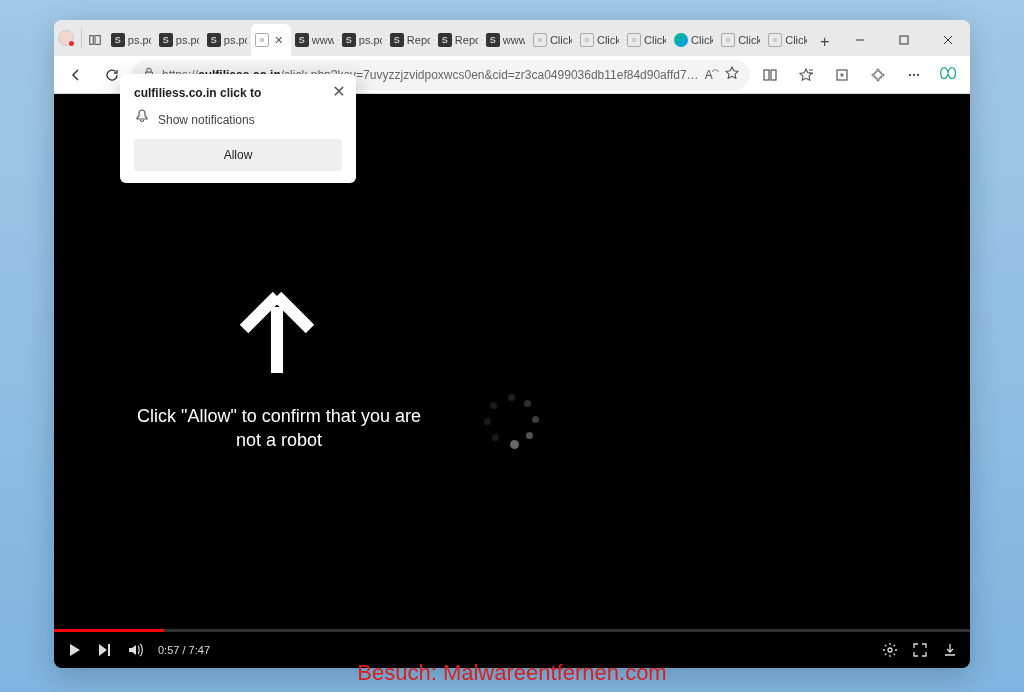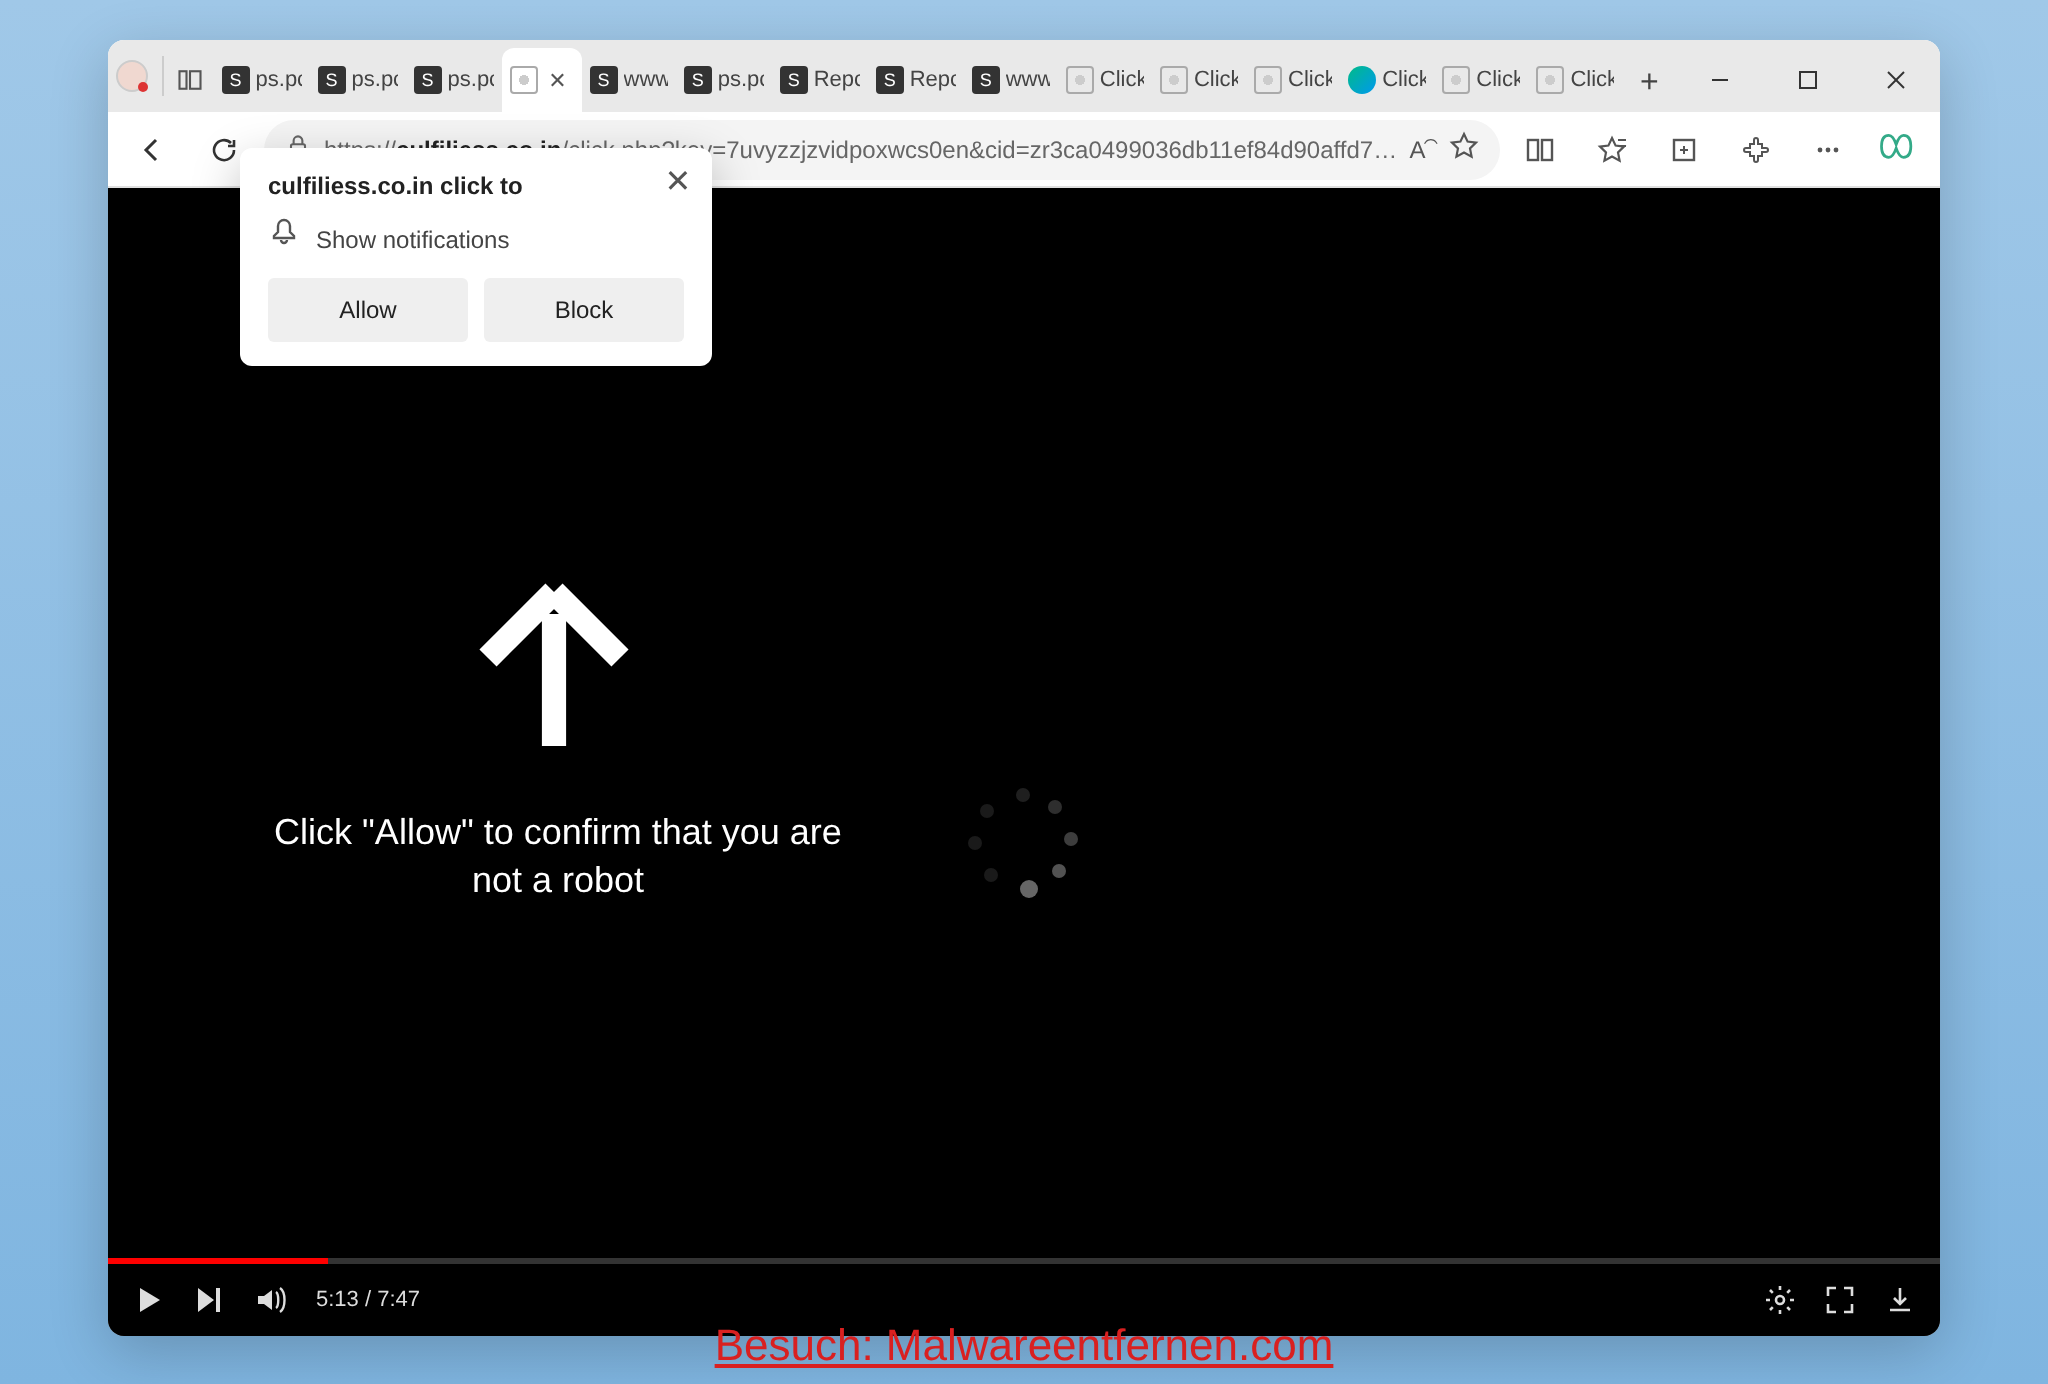--- a/index.html
+++ b/index.html
@@ -52,21 +52,21 @@
 .notif-row{display:flex;align-items:flex-end;gap:8px;font-size:12px;color:#444;margin-bottom:12px;}
 .notif-buttons{display:flex;gap:8px;}
 .notif-buttons button{flex:1;height:32px;border:none;background:#efefef;font-size:12px;color:#222;cursor:pointer;border-radius:3px;}
 
 .vidbar{position:absolute;left:0;right:0;bottom:0;height:36px;background:rgba(0,0,0,.5);display:flex;align-items:center;padding:0 12px;gap:14px;color:#ddd;font-size:11px;}
 .progress{position:absolute;left:0;right:0;bottom:36px;height:3px;background:#333;}
 .progress .filled{height:100%;width:12%;background:#ff0000;}
 .vbtn{display:flex;align-items:center;justify-content:center;cursor:pointer;color:#ddd;}
 .vidbar .spacer{flex:1;}
 
-.watermark{position:absolute;bottom:6px;left:0;right:0;text-align:center;font-size:22px;color:#d92020;font-weight:500;z-index:50;pointer-events:none;text-decoration:underline;}
+.watermark{position:absolute;bottom:6px;left:0;right:0;text-align:center;font-size:22px;color:#d92020;font-weight:500;z-index:50;pointer-events:none;}
 </style>
 </head>
 <body>
 
 <div class="window">
 
   <div class="tabstrip">
     <div class="profile">
         <div class="profile-dot"></div>
       </div>
@@ -252,21 +252,21 @@
           <svg width="16" height="16" viewBox="0 0 16 16">
             <path d="M3 2v12l8-6zM12 2h2v12h-2z" fill="#ddd"></path>
           </svg>
         </span>
       <span class="vbtn">
           <svg width="18" height="18" viewBox="0 0 18 18">
             <path d="M3 7h3l4-3v10l-4-3H3z" fill="#ddd"></path>
             <path d="M12 5c1.5 1 1.5 7 0 8M14 3c3 2 3 10 0 12" stroke="#ddd" fill="none" stroke-width="1.2"></path>
           </svg>
         </span>
-      <span><span>5:13</span> / <span>7:47</span></span>
+      <span><span>0:57</span> / <span>7:47</span></span>
       <span class="spacer"></span>
       <span class="vbtn">
           <svg width="16" height="16" viewBox="0 0 16 16">
             <circle cx="8" cy="8" r="2" fill="none" stroke="#ddd" stroke-width="1.3"></circle>
             <path d="M8 1v2M8 13v2M1 8h2M13 8h2M3 3l1.4 1.4M11.6 11.6L13 13M13 3l-1.4 1.4M4.4 11.6L3 13" stroke="#ddd" stroke-width="1.3"></path>
           </svg>
         </span>
       <span class="vbtn">
           <svg width="16" height="16" viewBox="0 0 16 16">
             <path d="M2 6V2h4M14 6V2h-4M2 10v4h4M14 10v4h-4" stroke="#ddd" fill="none" stroke-width="1.3"></path>
@@ -285,17 +285,16 @@
   <div class="notif-title">culfiliess.co.in click to</div>
   <div class="notif-close">✕</div>
   <div class="notif-row">
     <span><svg width="16" height="16" viewBox="0 0 16 16">
           <path d="M8 2a3 3 0 00-3 3v3l-2 2v1h10v-1l-2-2V5a3 3 0 00-3-3zM6.5 12a1.5 1.5 0 003 0" fill="none" stroke="#555" stroke-width="1.2"></path>
         </svg></span>
     <span>Show notifications</span>
   </div>
   <div class="notif-buttons">
     <button>Allow</button>
-    <button>Block</button>
   </div>
 </div>
 
 <div class="watermark">Besuch: Malwareentfernen.com</div>
 
 </body></html>

